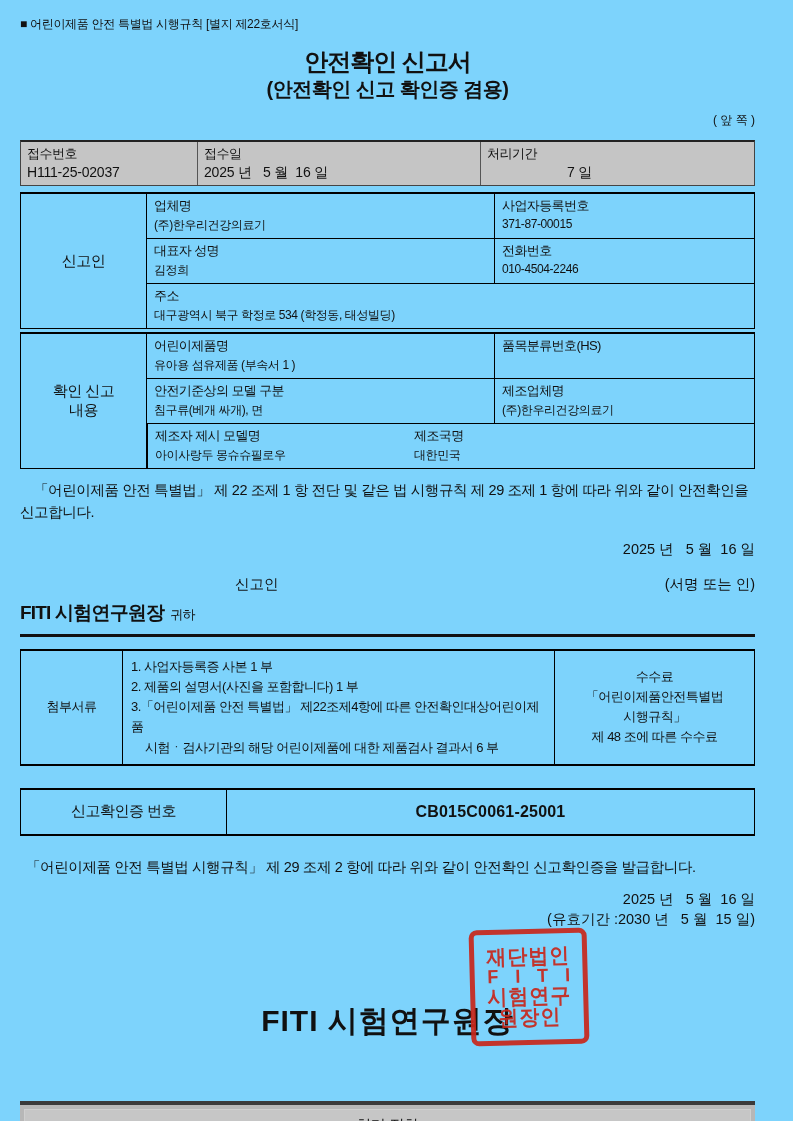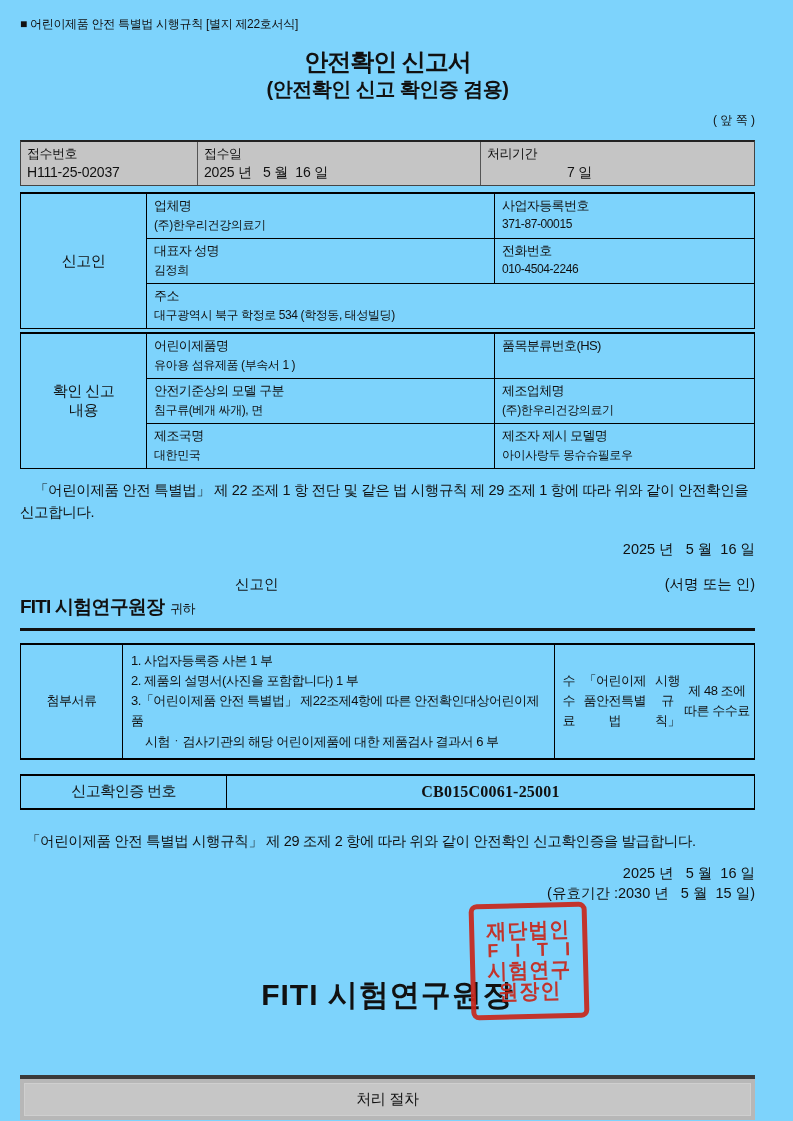--- a/index.html
+++ b/index.html
@@ -50,34 +50,34 @@
   .cell-main { flex:1; }
   .cell-side { width:260px; border-left:1px solid #000; }
   .cl { font-size:13px; letter-spacing:-0.6px; }
   .cv { font-size:12px; letter-spacing:-0.4px; margin-top:2px; }
 
   
   .statement { margin-top:10px; font-size:14.5px; letter-spacing:-0.4px; line-height:1.55; text-indent:14px; }
   .statement-date { text-align:right; font-size:14.5px; margin-top:16px; }
   .sign-row { display:flex; justify-content:space-between; margin-top:16px; font-size:14.5px; }
   .sign-row .applicant { padding-left:215px; }
-  .addressee-row { margin-top:0; }
+  .addressee-row { margin-top:6px; }
   .addressee { font-size:19px; font-weight:bold; letter-spacing:-0.8px; }
   .addressee-suffix { font-size:13px; font-weight:normal; margin-left:6px; }
   .thick-line { border-top:3px solid #111; margin-top:8px; }
 
   
   .attach-tbl { display:flex; border:1px solid #000; border-top:2px solid #000; border-bottom:2px solid #000; margin-top:12px; }
   .attach-label { width:102px; display:flex; align-items:center; justify-content:center; font-size:13px; letter-spacing:-0.5px; border-right:1px solid #000; }
   .attach-list { flex:1; padding:6px 8px; font-size:13px; letter-spacing:-0.5px; line-height:1.55; }
   .attach-list .indent { padding-left:14px; }
-  .attach-fee { width:200px; border-left:1px solid #000; display:flex; flex-direction:row; align-items:center; justify-content:center; font-size:13px; letter-spacing:-0.5px; line-height:1.55; text-align:center; padding:4px; }
-
-  
-  .cert-row { display:flex; border:1px solid #000; border-top:2px solid #000; border-bottom:2px solid #000; margin-top:14px; height:36px;font-family:Liberation Serif, serif; }
+  .attach-fee { width:200px; border-left:1px solid #000; display:flex; flex-direction:column; align-items:center; justify-content:center; font-size:13px; letter-spacing:-0.5px; line-height:1.55; text-align:center; padding:4px; }
+
+  
+  .cert-row { display:flex; border:1px solid #000; border-top:2px solid #000; border-bottom:2px solid #000; margin-top:22px; height:48px; }
   .cert-label { width:206px; display:flex; align-items:center; justify-content:center; font-size:15px; letter-spacing:-0.5px; border-right:1px solid #000; }
   .cert-value { flex:1; display:flex; align-items:center; justify-content:center; font-size:16px; font-weight:bold; letter-spacing:0.2px; }
 
   
   .issue-text { margin-top:22px; font-size:14.5px; letter-spacing:-0.4px; text-indent:6px; }
   .issue-dates { text-align:right; margin-top:12px; font-size:14.5px; line-height:1.4; }
   .issuer-area { position:relative; height:170px; }
   .issuer-name { position:absolute; left:0; right:0; top:72px; text-align:center; font-size:30px; font-weight:bold; letter-spacing:1px; }
   .seal {
     position:absolute; left:450px; top:0px; width:118px; height:116px;
@@ -173,27 +173,27 @@
         <div class="cell cell-main">
           <div class="cl">안전기준상의 모델 구분</div>
           <div class="cv">침구류(베개 싸개), 면</div>
         </div>
         <div class="cell cell-side">
           <div class="cl">제조업체명</div>
           <div class="cv">(주)한우리건강의료기</div>
         </div>
       </div>
       <div class="sec-row">
+        <div class="cell cell-side">
+          <div class="cl">제조자 제시 모델명</div>
+          <div class="cv">아이사랑두 몽슈슈필로우</div>
+        </div>
         <div class="cell cell-main">
           <div class="cl">제조국명</div>
           <div class="cv">대한민국</div>
-        </div>
-        <div class="cell cell-side">
-          <div class="cl">제조자 제시 모델명</div>
-          <div class="cv">아이사랑두 몽슈슈필로우</div>
         </div>
       </div>
     </div>
   </div>
 
   <div class="statement">「어린이제품 안전 특별법」  제 22 조제 1 항 전단 및 같은 법 시행규칙 제 29 조제 1 항에 따라 위와 같이 안전확인을 신고합니다.</div>
   <div class="statement-date pre">2025 년   5 월  16 일</div>
   <div class="sign-row">
     <div class="applicant">신고인</div>
     <div>(서명 또는 인)</div>

